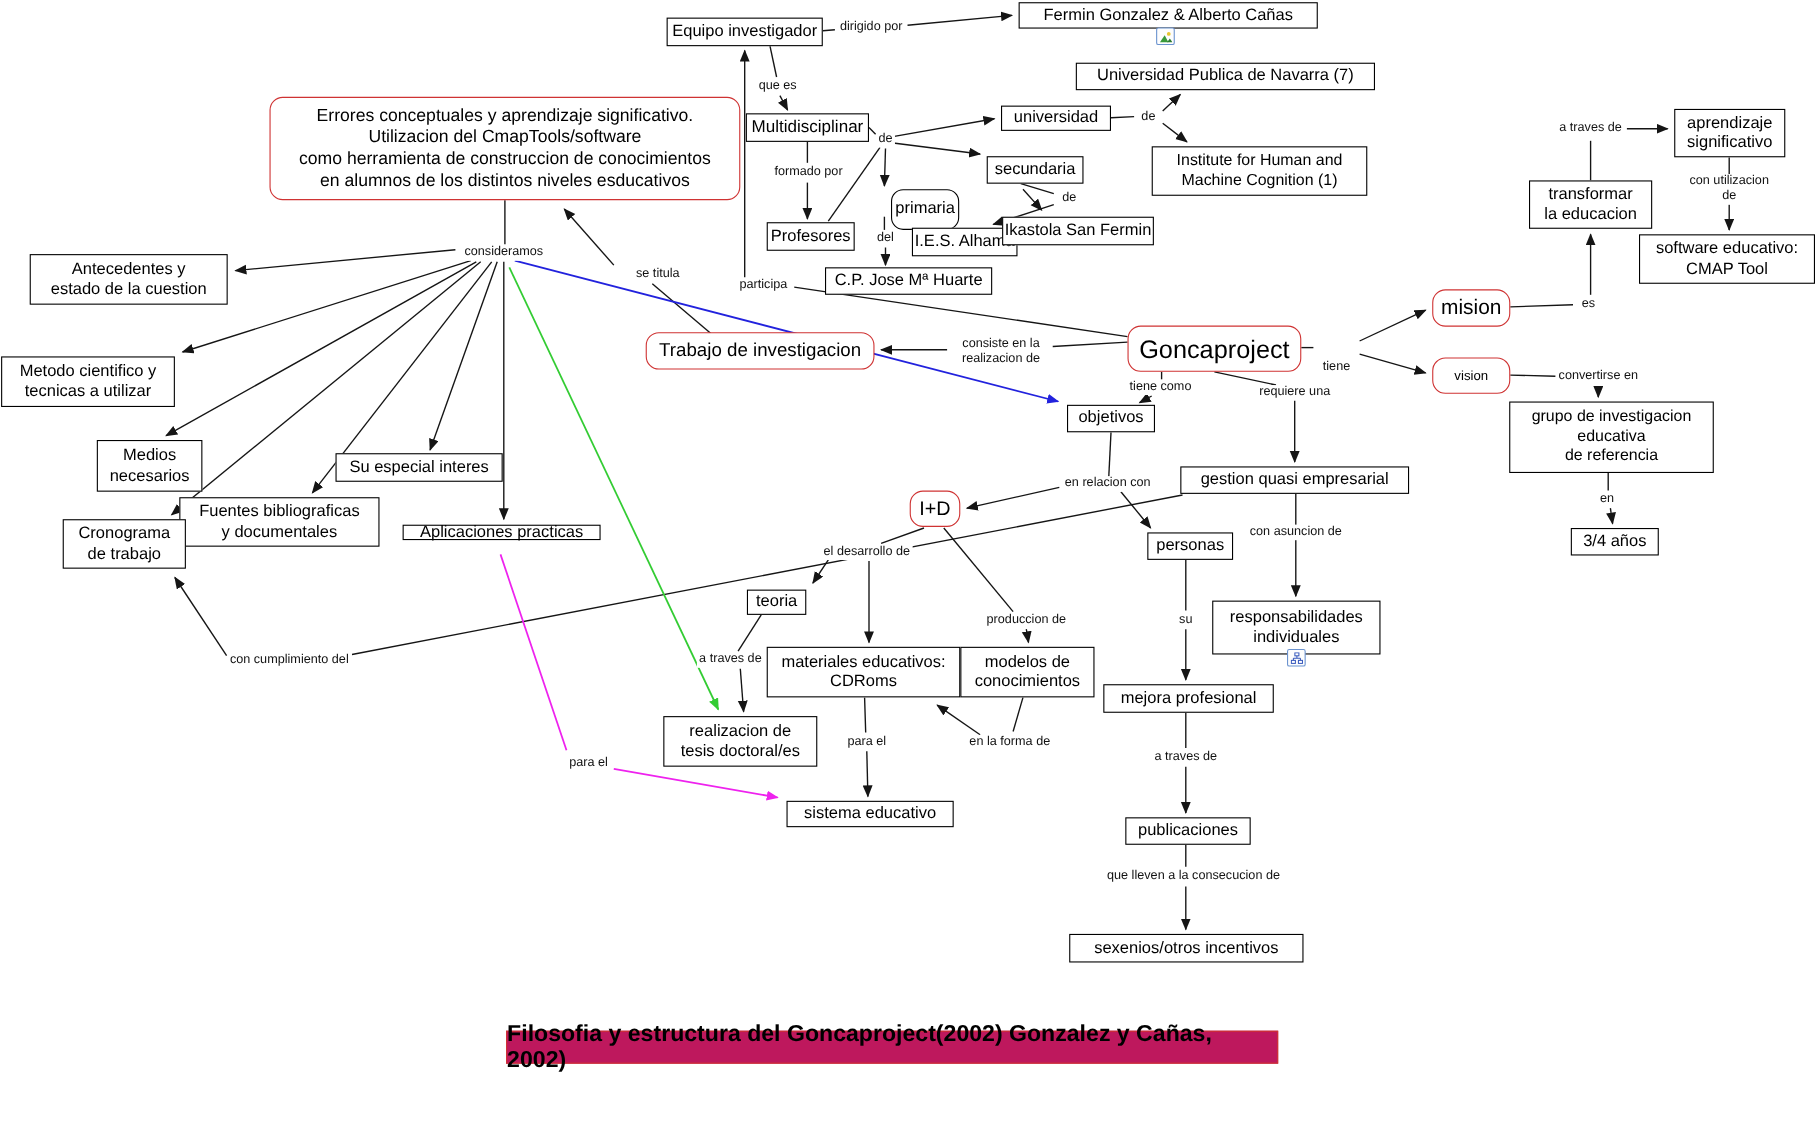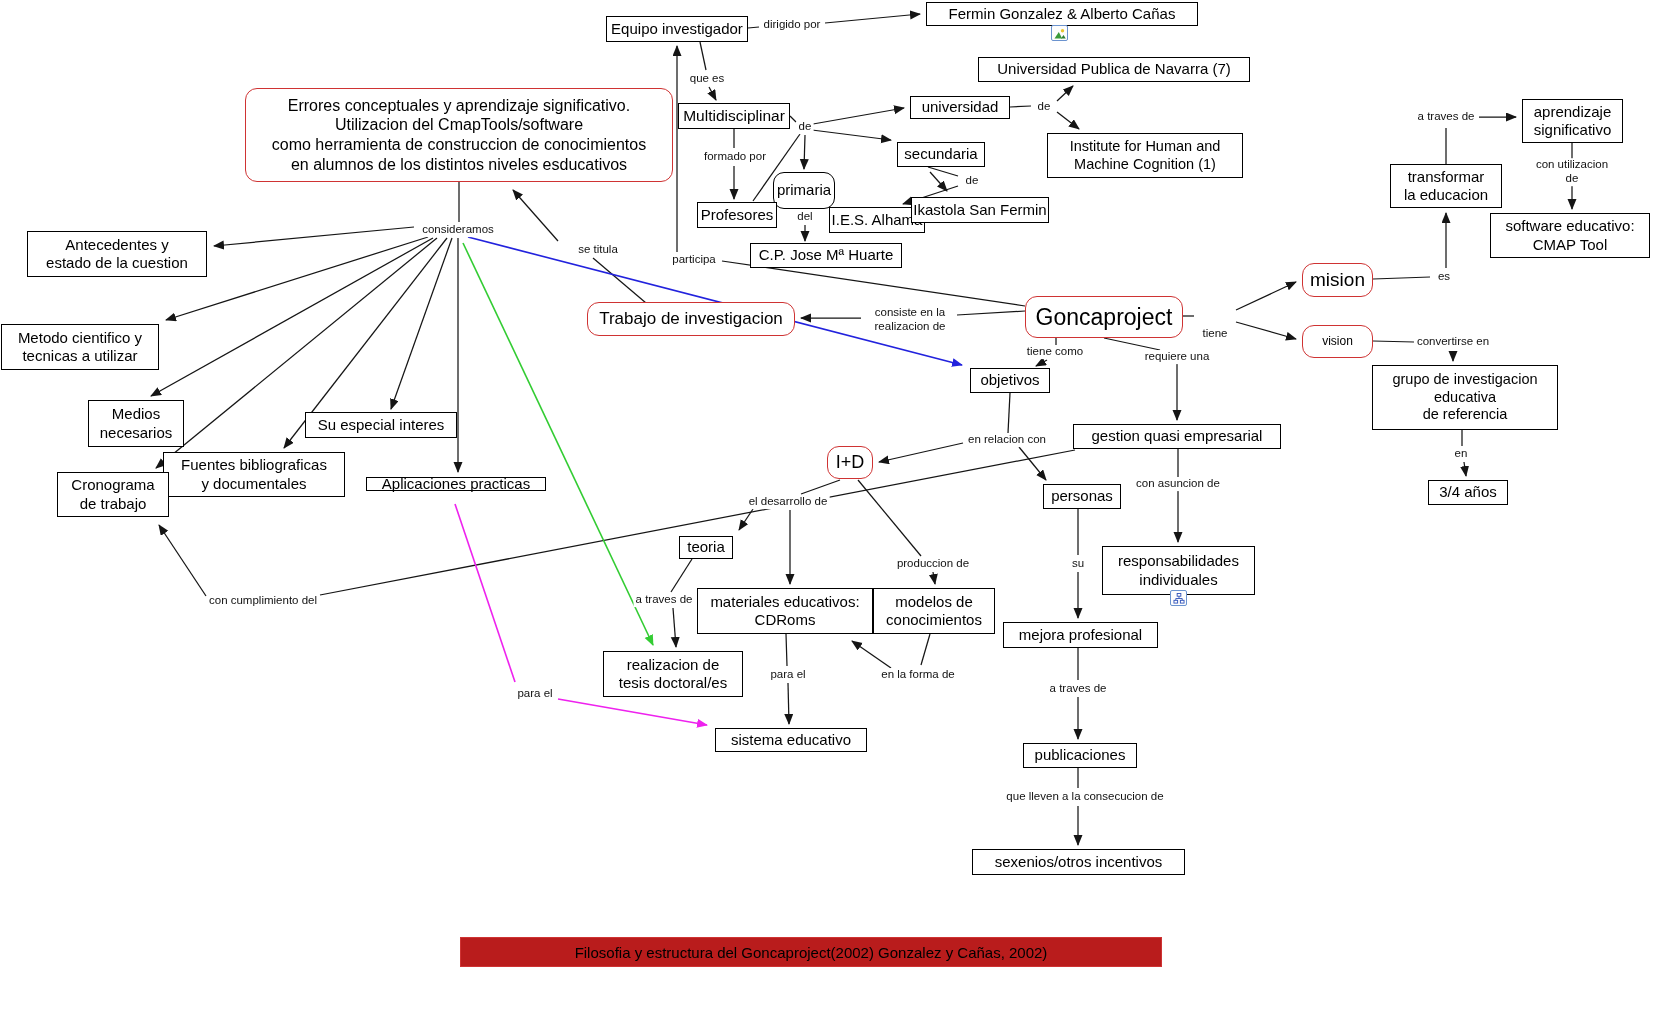--- a/index.html
+++ b/index.html
@@ -5,22 +5,22 @@
   html,body{margin:0;padding:0;background:#fff;}
   #canvas{position:relative;width:1653px;height:1022px;background:#ffffff;overflow:hidden;
           font-family:"Liberation Sans","DejaVu Sans",sans-serif;color:#000;}
   #lines{position:absolute;left:0;top:0;z-index:1;}
   .node{position:absolute;z-index:2;box-sizing:border-box;background:#fff;border:1.6px solid #000;
         display:flex;align-items:center;justify-content:center;text-align:center;
         font-size:15px;line-height:1.22;white-space:pre-line;}
   .red{border:1.7px solid #cf3333;border-radius:12px;}
   .lbl{position:absolute;z-index:2;transform:translate(-50%,-50%);background:#fff;
        font-size:11.5px;line-height:1.2;white-space:pre-line;text-align:center;padding:0 2px;color:#111;}
-  .title-box{position:absolute;z-index:2;box-sizing:border-box;background:#b91c1c;border:1.6px solid #cf3333;
-       display:flex;align-items:center;justify-content:center;font-weight:normal;font-size:15px;}
+  .title-box{position:absolute;z-index:2;box-sizing:border-box;background:#be185d;border:1.6px solid #cf3333;
+       display:flex;align-items:center;justify-content:center;font-weight:bold;font-size:21px;}
   .res-icon{position:absolute;z-index:3;width:17px;height:16px;box-sizing:border-box;background:#fdfdfd;
        border:1.5px solid #6b93cf;border-radius:2px;display:flex;align-items:center;justify-content:center;}
 </style>
 </head>
 <body>
 
 <div id="canvas">
 
 <svg id="lines" width="1653" height="1022">
   <defs>
@@ -122,21 +122,21 @@
 </svg>
 
 <div class="node" style="left:606px;top:16px;width:142px;height:26px;">Equipo investigador</div>
 <div class="node" style="left:926px;top:2px;width:272px;height:24px;">Fermin Gonzalez &amp; Alberto Cañas</div>
 <div class="node" style="left:978px;top:57px;width:272px;height:25px;">Universidad Publica de Navarra (7)</div>
 <div class="node" style="left:678px;top:103px;width:112px;height:26px;font-size:15.5px;">Multidisciplinar</div>
 <div class="node" style="left:910px;top:96px;width:100px;height:23px;">universidad</div>
 <div class="node" style="left:1047px;top:133px;width:196px;height:45px;font-size:14.5px;">Institute for Human and
 Machine Cognition (1)</div>
 <div class="node" style="left:897px;top:142px;width:88px;height:25px;">secundaria</div>
-<div class="node" style="left:773px;top:172px;width:62px;height:37px;border-radius:11px;">primaria</div>
+<div class="node" style="left:810px;top:172px;width:62px;height:37px;border-radius:11px;">primaria</div>
 <div class="node" style="left:697px;top:202px;width:80px;height:26px;">Profesores</div>
 <div class="node" style="left:829px;top:207px;width:96px;height:26px;">I.E.S. Alhama</div>
 <div class="node" style="left:911px;top:197px;width:138px;height:26px;">Ikastola San Fermin</div>
 <div class="node" style="left:750px;top:243px;width:152px;height:25px;">C.P. Jose Mª Huarte</div>
 <div class="node red" style="left:245px;top:88px;width:428px;height:94px;font-size:16px;">Errores conceptuales y aprendizaje significativo.
 Utilizacion del CmapTools/software
 como herramienta de construccion de conocimientos
 en alumnos de los distintos niveles esducativos</div>
 <div class="node" style="left:1px;top:324px;width:158px;height:46px;">Metodo cientifico y
 tecnicas a utilizar</div>

